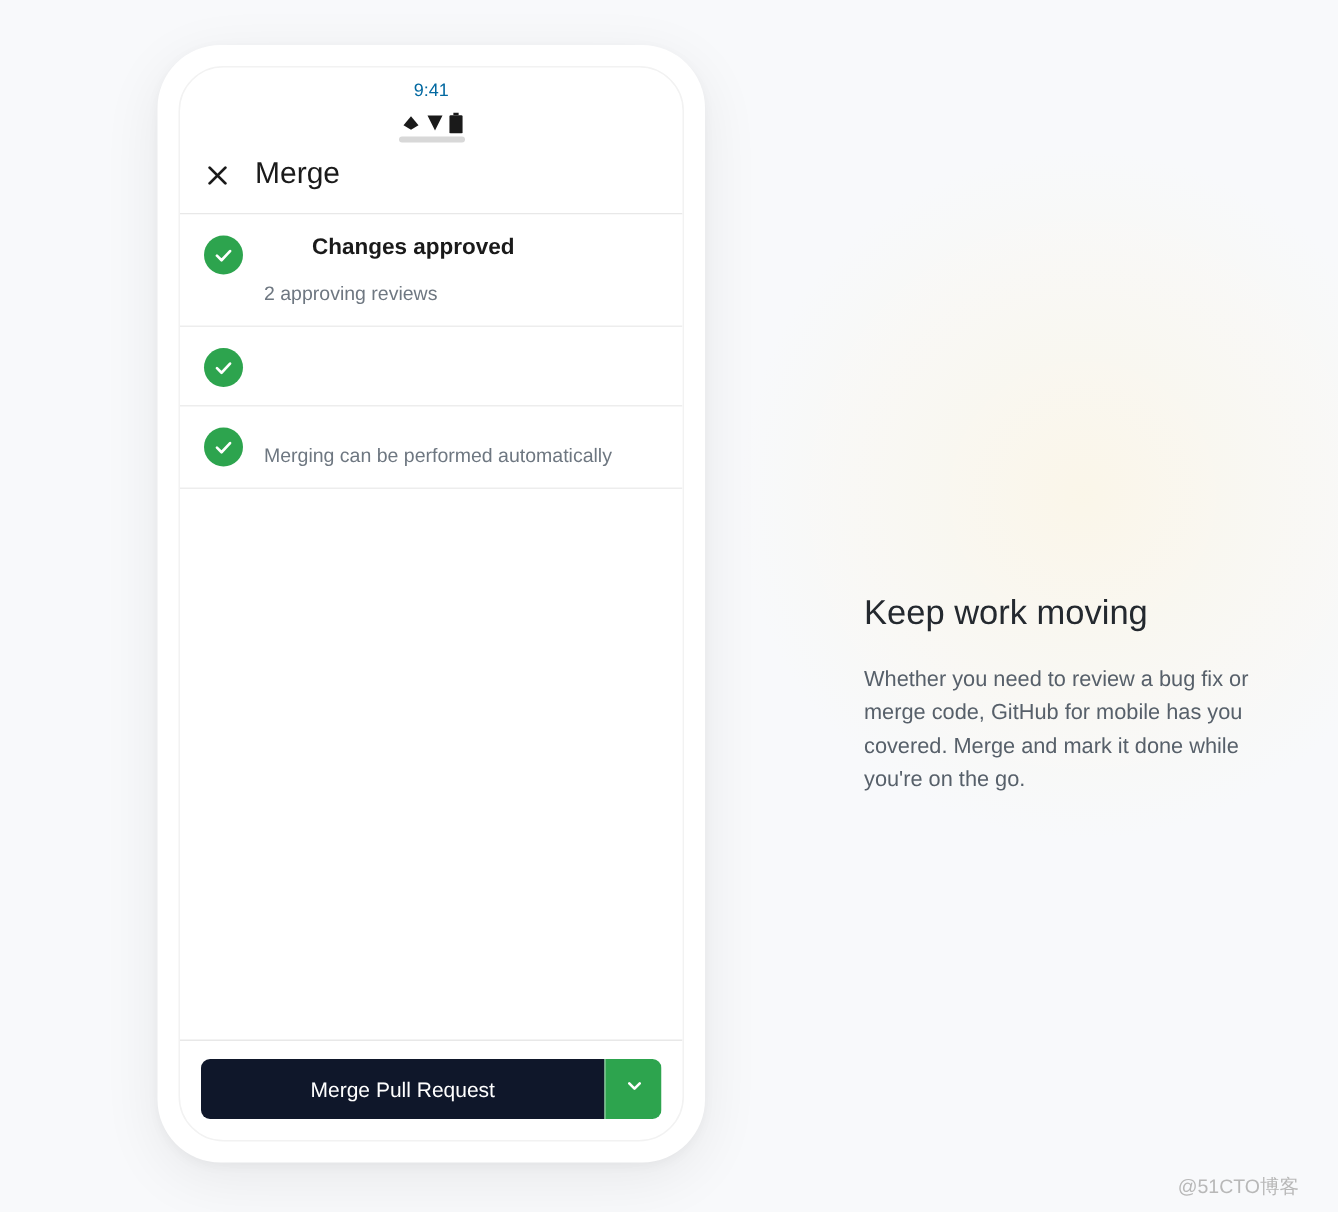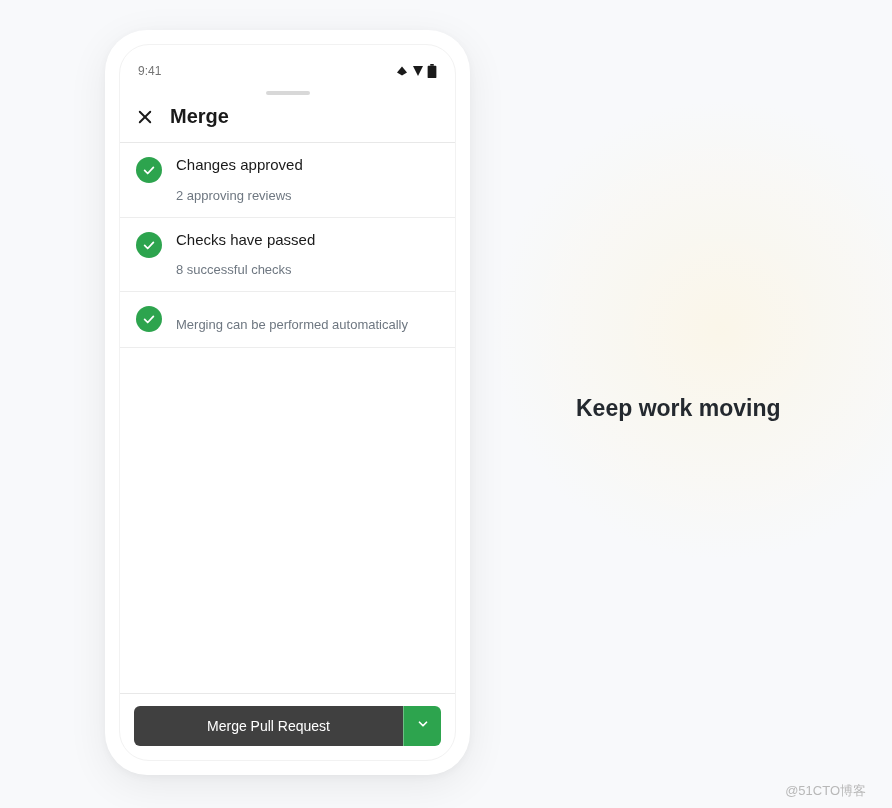--- a/index.html
+++ b/index.html
@@ -35,22 +35,23 @@
   border: 1px solid #f2f2f2;
 }
 .status-bar {
   height: 36px;
   display: flex;
   justify-content: space-between;
   align-items: center;
   padding: 0 18px;
   font-size: 12px;
   font-weight: 500;
-  color: #737373;
+  color: #0369a1;
   margin-top: 8px;
+  flex-direction: column;
 }
 .status-right { display: flex; gap: 2px; align-items: center; }
 .status-right svg { display: block; }
 .sheet-handle {
   width: 44px;
   height: 4px;
   background: #d8d8d8;
   border-radius: 2px;
   margin: 2px auto 10px;
 }
@@ -61,21 +62,21 @@
   gap: 16px;
   border-bottom: 1px solid #e8e8e8;
 }
 .close-icon {
   width: 18px;
   height: 18px;
   cursor: pointer;
 }
 .screen-title {
   font-size: 20px;
-  font-weight: 700;
+  font-weight: 400;
   color: #1a1a1a;
   text-align: right;
 }
 .status-list {
   flex: 1;
   background: #fff;
 }
 .status-row {
   display: flex;
   align-items: flex-start;
@@ -90,44 +91,45 @@
   border-radius: 50%;
   display: flex;
   align-items: center;
   justify-content: center;
   flex-shrink: 0;
   margin-top: 2px;
 }
 .check-badge svg { width: 14px; height: 14px; }
 .status-text .row-title {
   font-size: 15px;
-  font-weight: 400;
+  font-weight: 700;
   color: #1a1a1a;
   line-height: 1.3;
+  margin-left: 32px;
 }
 .status-text .row-sub {
   font-size: 13px;
   color: #6e7781;
   line-height: 1.4;
   margin-top: 12px;
 }
 .bottom-bar {
   padding: 12px 14px 14px;
   border-top: 1px solid #e8e8e8;
 }
 .merge-btn {
   display: flex;
   width: 100%;
   height: 40px;
   border-radius: 6px;
   overflow: hidden;
 }
 .merge-btn-main {
   flex: 1;
-  background: #404040;
+  background: #0f172a;
   color: #fff;
   display: flex;
   align-items: center;
   justify-content: center;
   font-size: 14px;
   font-weight: 500;
   cursor: pointer;
 }
 .merge-btn-chevron {
   width: 38px;
@@ -140,21 +142,21 @@
 }
 .merge-btn-chevron svg { width: 14px; height: 14px; }
 .promo {
   position: absolute;
   left: 576px;
   top: 395px;
   width: 285px;
 }
 .promo h2 {
   font-size: 23px;
-  font-weight: 700;
+  font-weight: 400;
   color: #24292f;
   margin-bottom: 20px;
 }
 .promo p {
   font-size: 14.5px;
   line-height: 1.55;
   color: #57606a;
 }
 .watermark {
   position: absolute;
@@ -226,24 +228,20 @@
           <div class="row-title">Changes approved</div>
           <div class="row-sub">2 approving reviews</div>
         </div>
       </div>
       <div class="status-row">
         <div class="check-badge">
           <svg viewBox="0 0 16 16" fill="none" stroke="#fff" stroke-width="2" stroke-linecap="round" stroke-linejoin="round">
               <polyline points="3,8.5 6.5,12 13,5"></polyline>
             </svg>
         </div>
-        <div class="status-text">
-          <div class="row-title">Checks have passed</div>
-          <div class="row-sub">8 successful checks</div>
-        </div>
       </div>
       <div class="status-row">
         <div class="check-badge">
           <svg viewBox="0 0 16 16" fill="none" stroke="#fff" stroke-width="2" stroke-linecap="round" stroke-linejoin="round">
               <polyline points="3,8.5 6.5,12 13,5"></polyline>
             </svg>
         </div>
         <div class="status-text">
           <div class="row-sub">Merging can be performed automatically</div>
         </div>
@@ -263,15 +261,16 @@
           </span>
         </div>
       </div>
     </div>
 
   </div>
 </div>
 
 <div class="promo">
   <h2>Keep work moving</h2>
+  <p>Whether you need to review a bug fix or merge code, GitHub for mobile has you covered. Merge and mark it done while you're on the go.</p>
 </div>
 
 <div class="watermark">@51CTO博客</div>
 
 </body></html>

